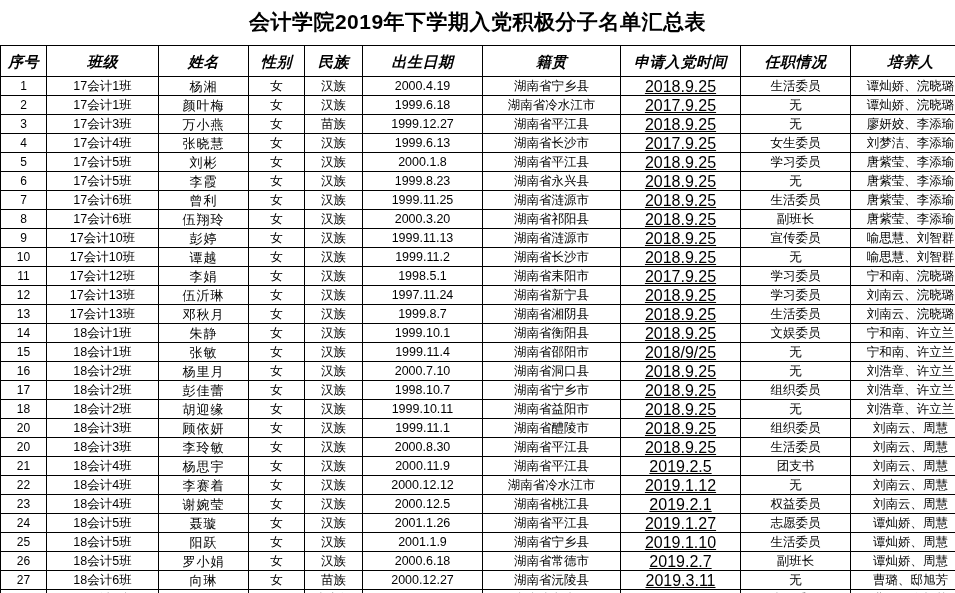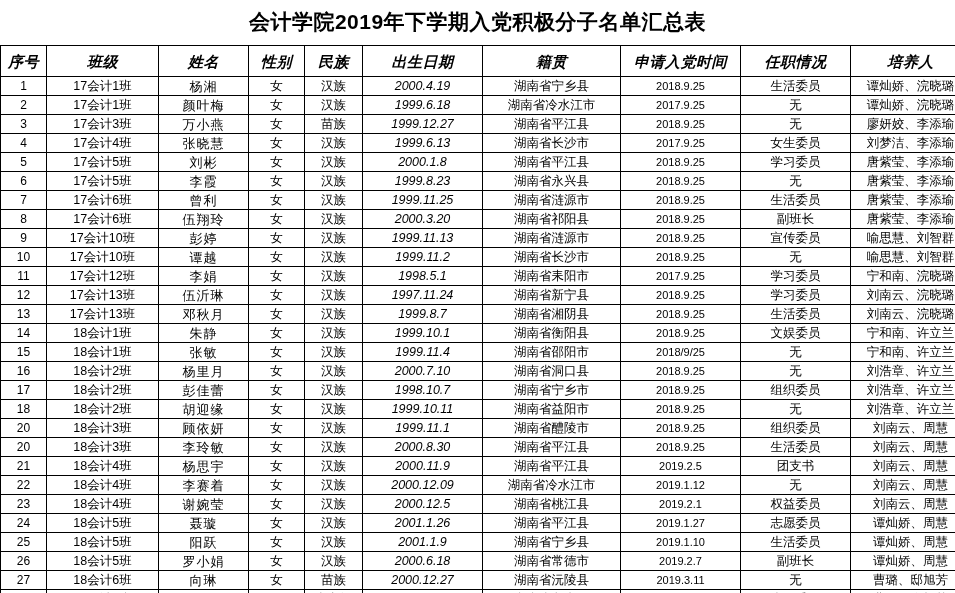--- a/index.html
+++ b/index.html
@@ -65,23 +65,23 @@
   col.c6 { width: 138px; }
   col.c7 { width: 120px; }
   col.c8 { width: 110px; }
   col.c9 { width: 120px; }
 
   td.num { font-size: 12px; }
   td.cls { font-size: 12.5px; }
   td.name { font-size: 13px; letter-spacing: 1px; }
   td.sex { font-size: 12.5px; }
   td.nat { font-size: 12.5px; }
-  td.bday { font-size: 12.5px; font-style: italic; }
+  td.bday { font-size: 12.5px; }
   td.native { font-size: 12.5px; }
-  td.applytime { font-size: 11px; }
+  td.applytime { font-size: 16px; text-decoration: underline; }
   td.post { font-size: 12.5px; margin-left: 36px; }
   td.trainer { font-size: 12.5px; }
 </style>
 </head>
 <body>
 
 <div class="page">
   <div class="doc-title">会计学院2019年下学期入党积极分子名单汇总表</div>
 
   <table class="roster">
@@ -363,21 +363,21 @@
           <td class="applytime">2019.2.5</td>
           <td class="post">团支书</td>
           <td class="trainer">刘南云、周慧</td>
         </tr>
         <tr>
           <td class="num">22</td>
           <td class="cls">18会计4班</td>
           <td class="name">李赛着</td>
           <td class="sex">女</td>
           <td class="nat">汉族</td>
-          <td class="bday">2000.12.09</td>
+          <td class="bday">2000.12.12</td>
           <td class="native">湖南省冷水江市</td>
           <td class="applytime">2019.1.12</td>
           <td class="post">无</td>
           <td class="trainer">刘南云、周慧</td>
         </tr>
         <tr>
           <td class="num">23</td>
           <td class="cls">18会计4班</td>
           <td class="name">谢婉莹</td>
           <td class="sex">女</td>

